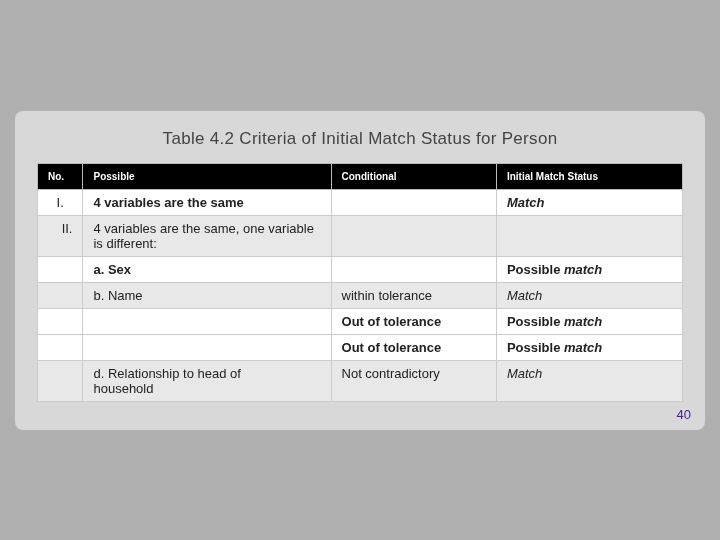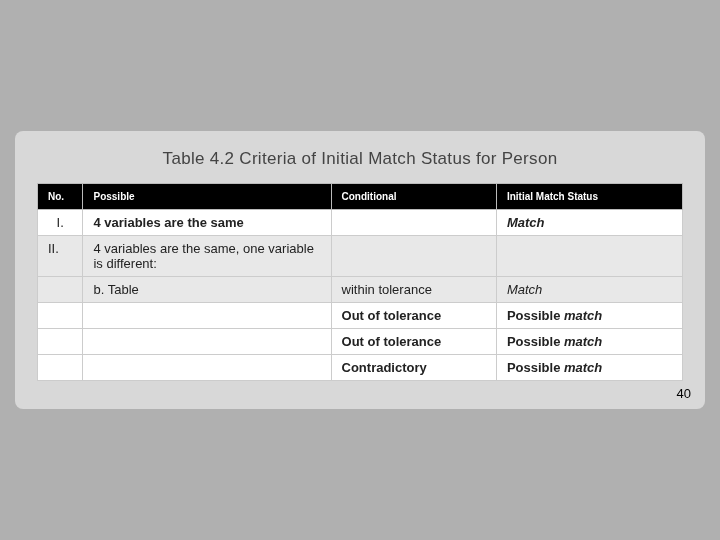--- a/index.html
+++ b/index.html
@@ -49,21 +49,21 @@
       font-size: 13px;
       color: #222;
     }
     .row-shaded td { background: #e8e8e8; }
     .row-white td { background: #ffffff; font-weight: bold; }
     .page-num {
       position: absolute;
       bottom: 8px;
       right: 14px;
       font-size: 13px;
-      color: #000000;
+      color: #4c1d95;
     }
   </style>
 </head>
 <body>
 
 <div class="slide-container">
   <div class="title">Table 4.2 Criteria of Initial Match Status for Person</div>
   <table>
     <thead>
       <tr>
@@ -74,45 +74,51 @@
       </tr>
     </thead>
     <tbody id="table-body">
     <tr class="row-white">
           <td style="text-align: center; font-weight: normal;">I.</td>
           <td>4 variables are the same</td>
           <td></td>
           <td><em>Match</em></td>
         </tr>
         <tr class="row-shaded">
-          <td style="text-align: left; font-weight: normal;">II.</td>
+          <td style="text-align: right; font-weight: normal;">II.</td>
           <td style="font-weight: normal;">4 variables are the same, one variable is different:</td>
           <td></td>
           <td></td>
         </tr>
+        <tr class="row-white">
+          <td style="text-align: center;"></td>
+          <td>a. Sex</td>
+          <td></td>
+          <td><span>Possible </span><em>match</em></td>
+        </tr>
         <tr class="row-shaded">
           <td style="text-align: center;"></td>
-          <td>b. Table</td>
+          <td>b. Name</td>
           <td>within tolerance</td>
           <td><em>Match</em></td>
         </tr>
         <tr class="row-white">
           <td style="text-align: center;"></td>
           <td></td>
           <td>Out of tolerance</td>
           <td><span>Possible </span><em>match</em></td>
         </tr>
         <tr class="row-white">
           <td style="text-align: center;"></td>
           <td></td>
           <td>Out of tolerance</td>
           <td><span>Possible </span><em>match</em></td>
         </tr>
-        <tr class="row-white">
+        <tr class="row-shaded">
           <td style="text-align: center;"></td>
-          <td></td>
-          <td>Contradictory</td>
-          <td><span>Possible </span><em>match</em></td>
+          <td>d. Relationship to head of<br>household</td>
+          <td>Not contradictory</td>
+          <td><em>Match</em></td>
         </tr>
       </tbody>
   </table>
   <div class="page-num">40</div>
 </div>
 
 </body></html>

